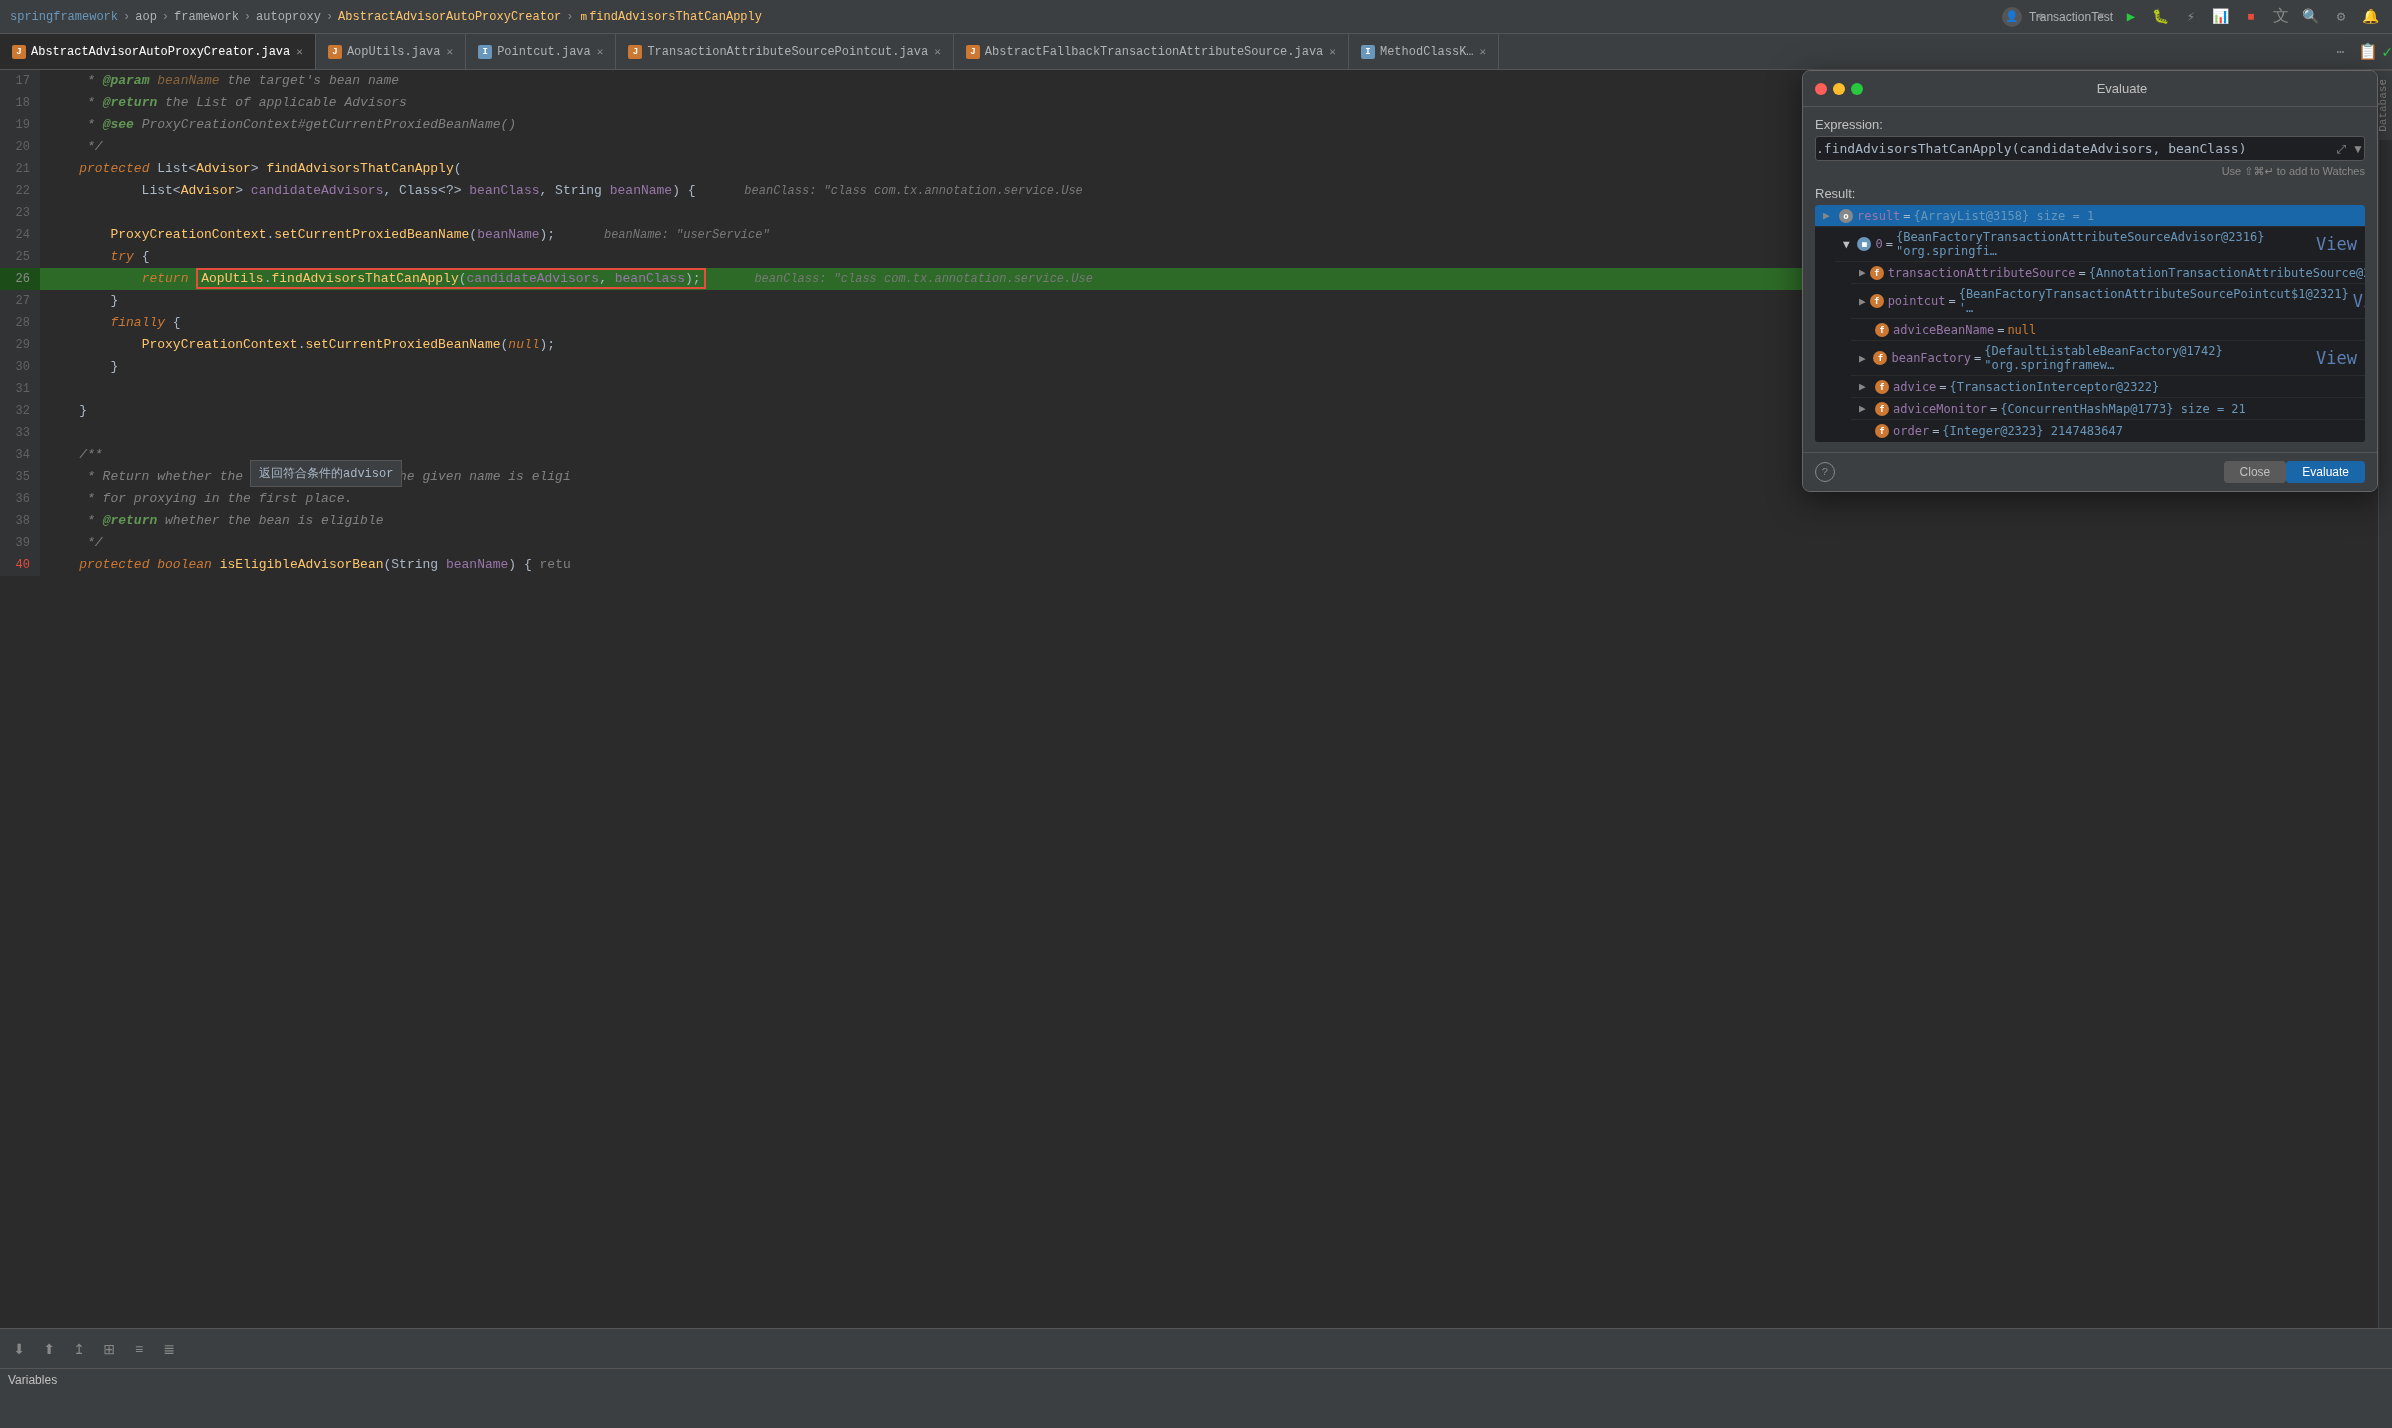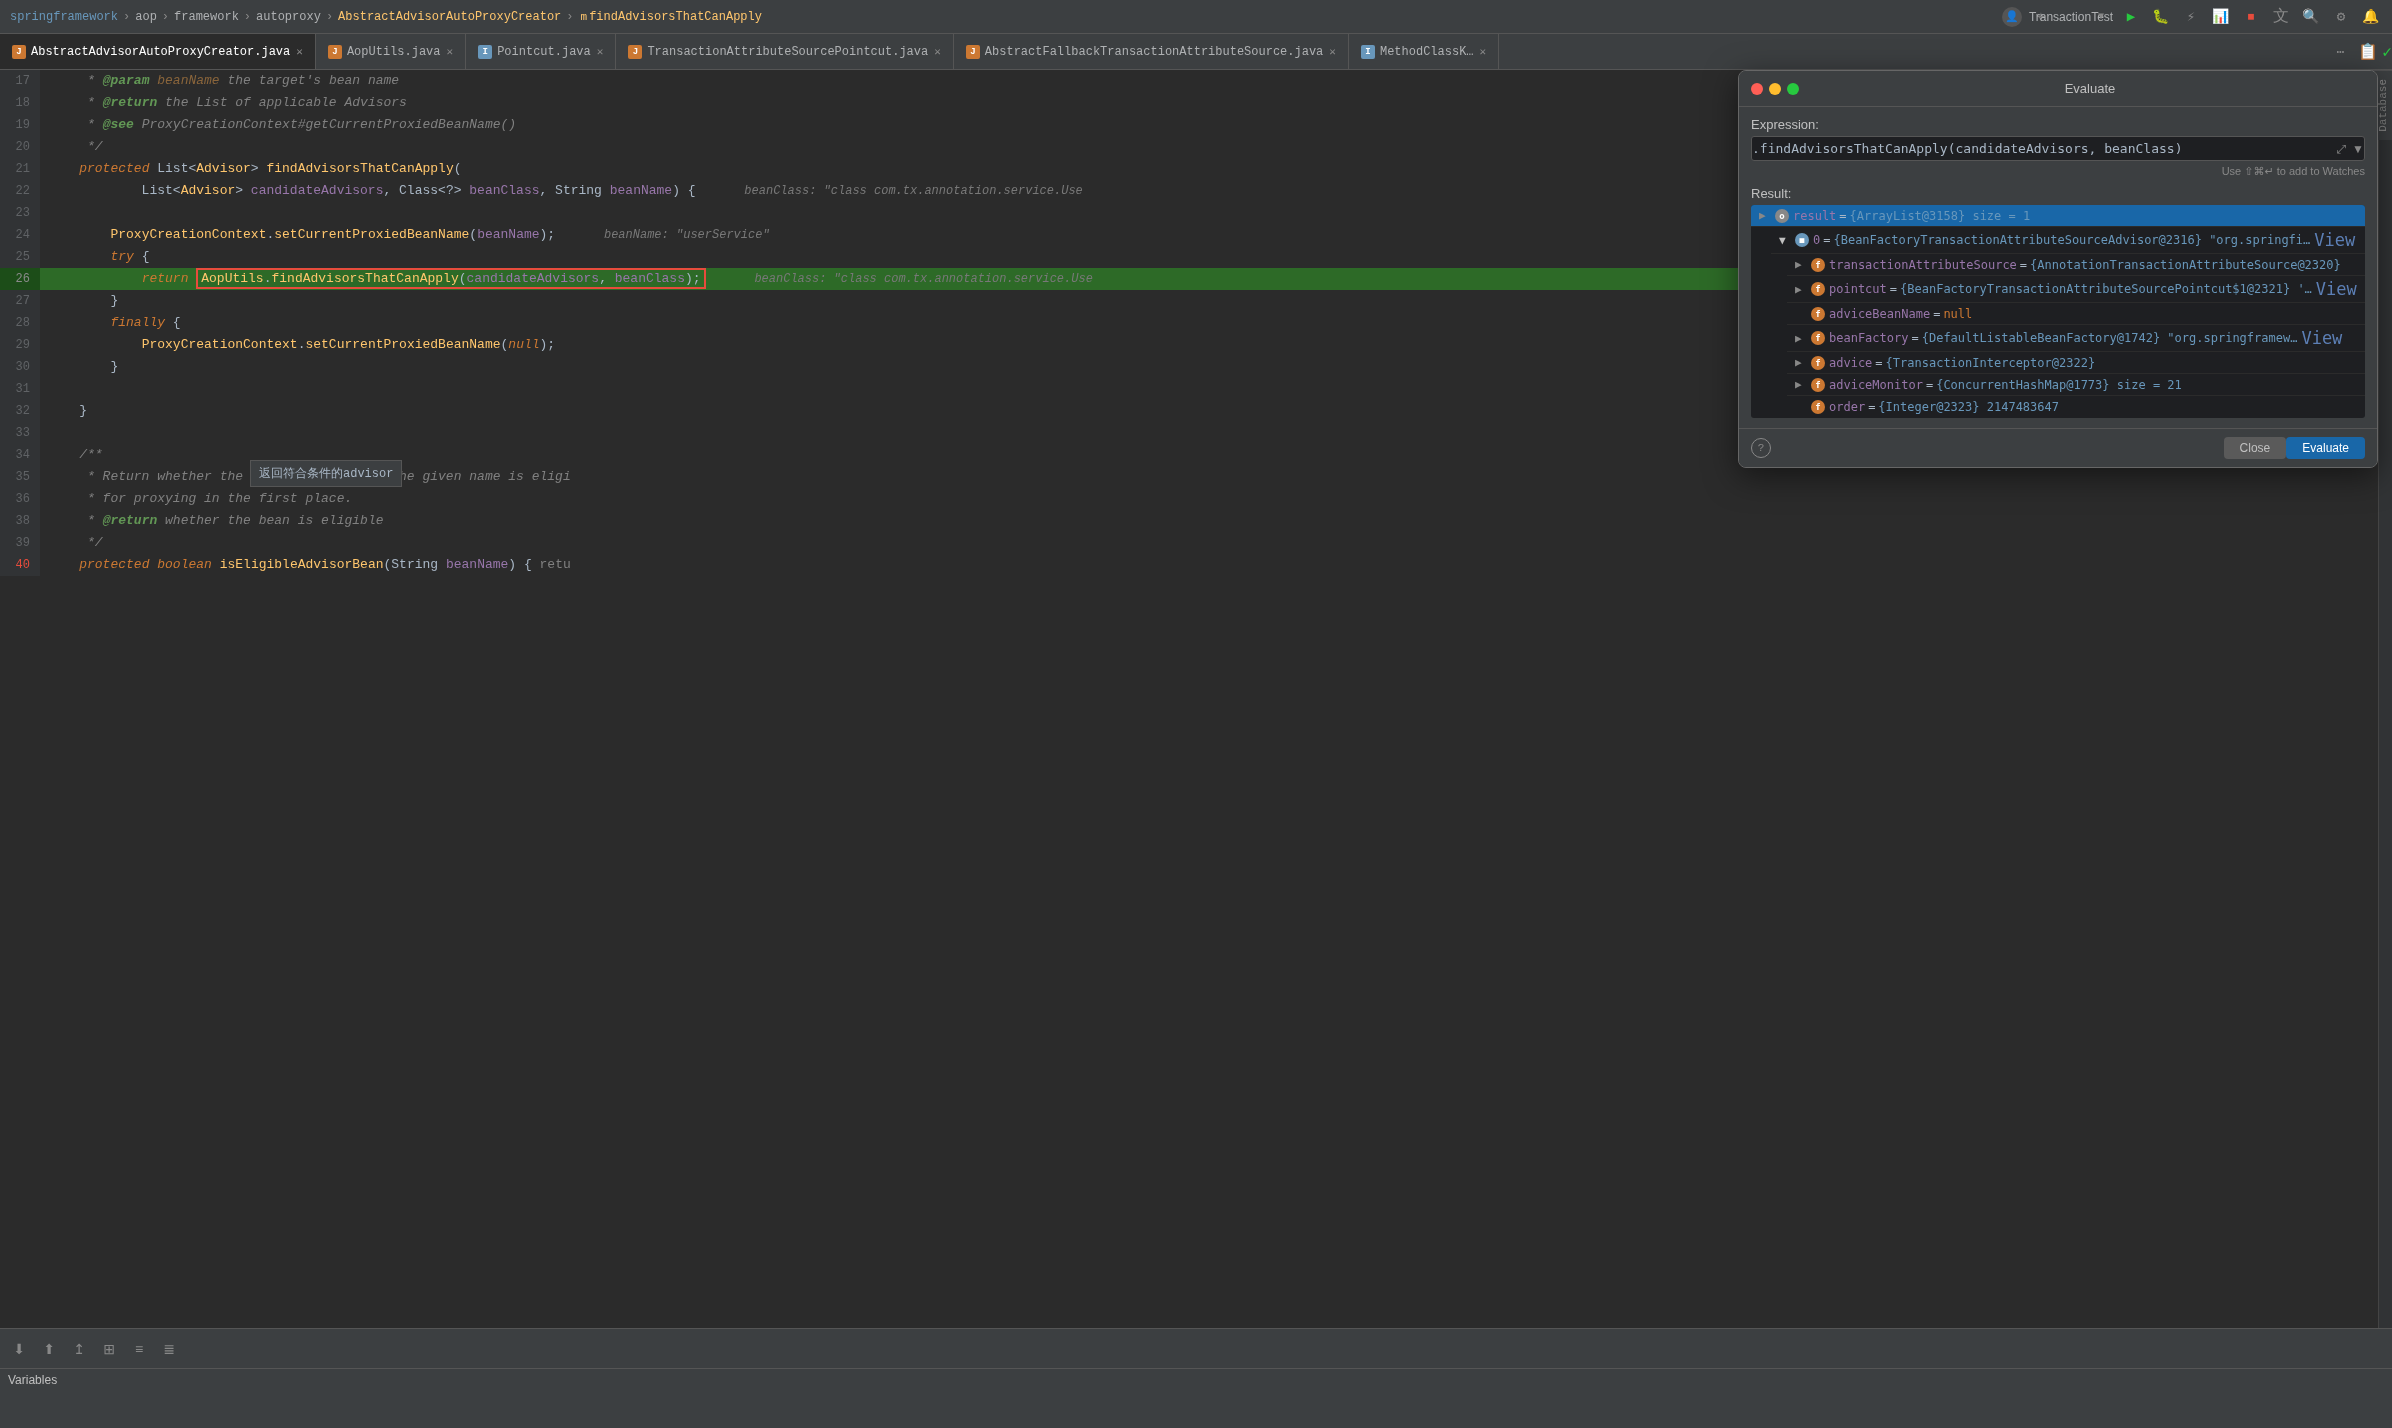--- a/index.html
+++ b/index.html
@@ -162,21 +162,21 @@
       width: 14px;
       background: #313335;
       border-left: 1px solid #444;
     }
 
     
     .evaluate-panel {
       position: absolute;
       right: 14px;
       top: 0;
-      width: 640px;
+      width: 576px;
       background: #3c3f41;
       border: 1px solid #666;
       border-radius: 8px;
       overflow: hidden;
       box-shadow: 0 8px 32px rgba(0,0,0,0.5);
       z-index: 20;
     }
 
     .eval-titlebar {
       display: flex;

